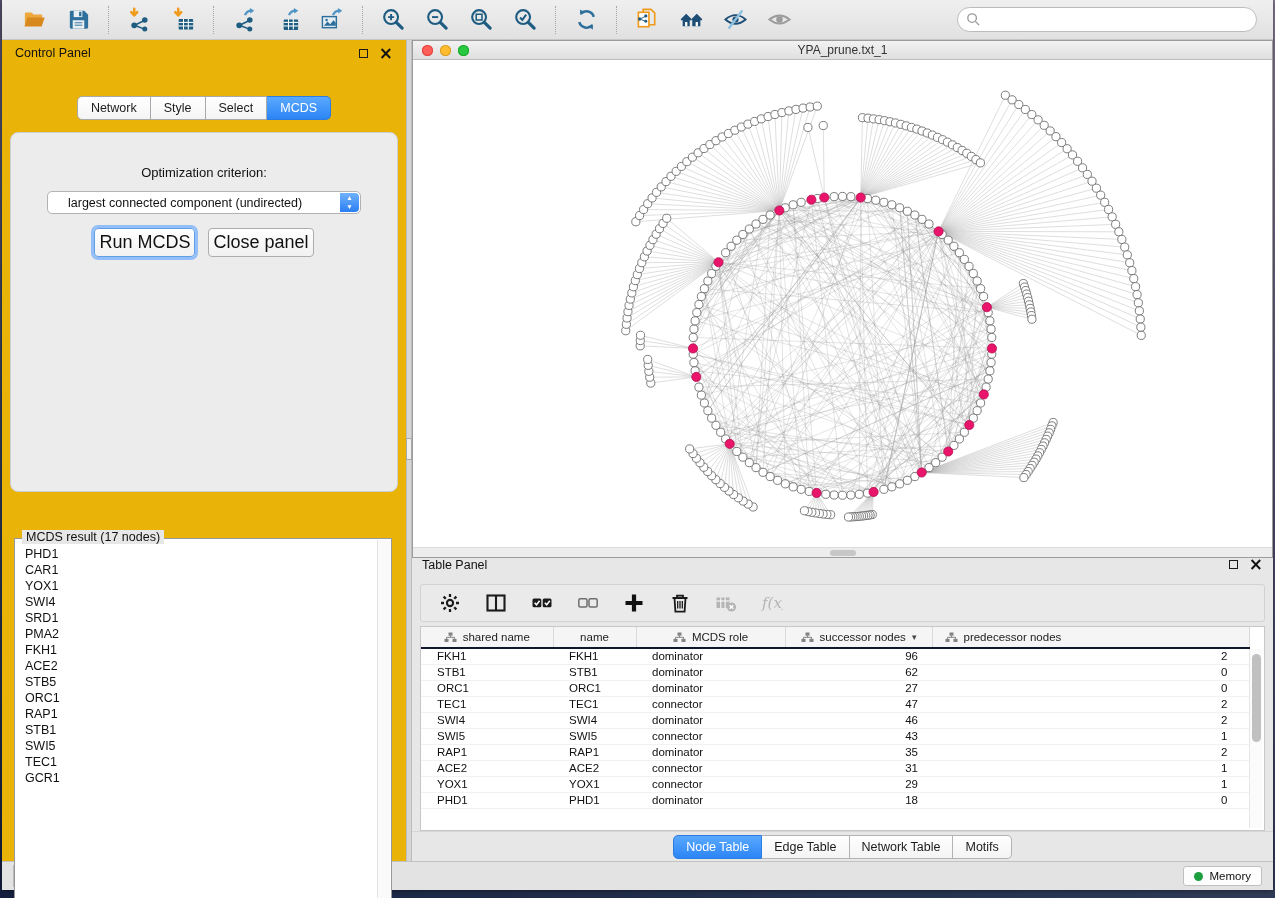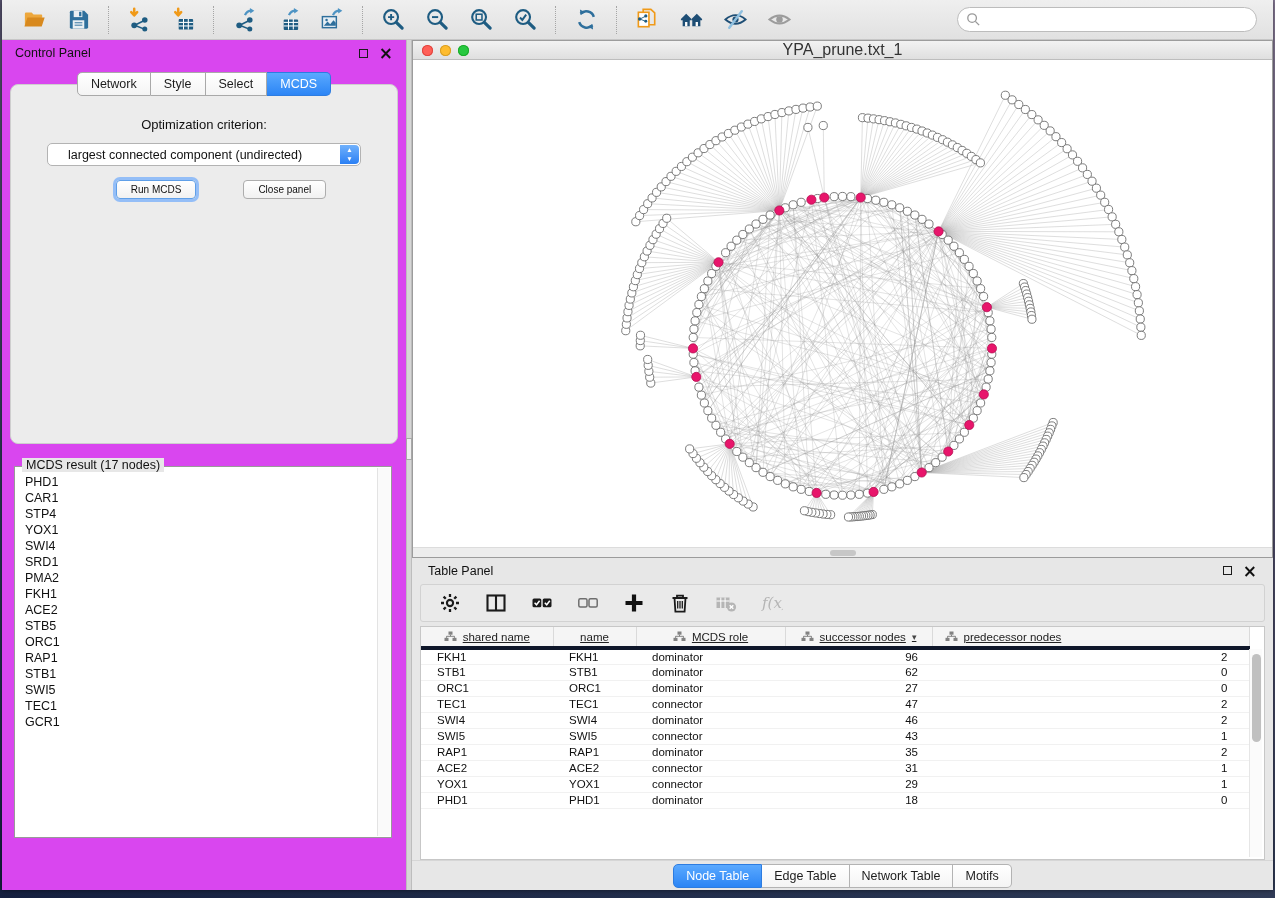--- a/index.html
+++ b/index.html
@@ -23,21 +23,21 @@
   .sep { width:0; height:28px; border-left:1px dotted #a6a6a6; margin:0 8px; }
   .search-wrap { margin-left:auto; position:relative; margin-right:6px; }
   .search-input { width:300px; height:25px; border:1px solid #bcbcbc; border-radius:13px;
     background:#fff; padding:0 10px 0 28px; font-size:12px; outline:none; color:#333;
     font-family:"Liberation Sans",sans-serif; }
   .search-icon { position:absolute; left:9px; top:5px; width:15px; height:15px; }
 
   .main { flex:1; display:flex; min-height:0; }
 
   
-  .control-panel { width:404px; flex:none; background:#d946ef; display:flex; flex-direction:column; }
+  .control-panel { width:404px; flex:none; background:#eab308; display:flex; flex-direction:column;gap:24px; }
   .cp-header { height:26px; flex:none; display:flex; align-items:center; padding:0 13px; }
   .cp-title { font-size:12.5px; color:#111; }
   .win-btns { margin-left:auto; display:flex; gap:11px; align-items:center; }
   .float-btn { width:9px; height:9px; border:1.6px solid #1a1a1a; background:none; padding:0; }
   .close-btn { font-size:17px; font-weight:900; color:#111; line-height:12px; border:none;
     background:none; padding:0; font-family:"DejaVu Sans",sans-serif; }
   .cp-tabs { display:flex; justify-content:center; margin-top:6px; position:relative; z-index:2; }
   .cp-tab { font-size:12.5px; padding:4px 13px; background:linear-gradient(#fff,#f4f4f4);
     border:1px solid #a9a9a9; border-left:none; color:#1c1c1c; font-family:"Liberation Sans",sans-serif; }
   .cp-tab:first-child { border-left:1px solid #a9a9a9; border-radius:5px 0 0 5px; }
@@ -47,22 +47,22 @@
     background:#ececec; height:360px; padding-top:32px; text-align:center; position:relative; z-index:1; flex:none; }
   .opt-label { font-size:13px; color:#111; margin-bottom:11px; }
   .select { margin:0 auto; width:314px; height:23px; background:#fff; border:1px solid #b3b3b3;
     border-radius:5px; display:flex; align-items:center; font-size:12.5px; padding-left:20px;
     position:relative; color:#111; }
   .select-arrows { position:absolute; right:1px; top:1px; bottom:1px; width:19px;
     border-radius:0 4px 4px 0; background:linear-gradient(#70b1fc,#2a7ff4); color:#fff;
     font-size:6.5px; display:flex; flex-direction:column; align-items:center; justify-content:center;
     line-height:1.25; }
   .btn-row { margin-top:14px; display:flex; justify-content:center; gap:13px; }
-  .mac-btn { font-size:10px; background:linear-gradient(#fff,#f1f1f1); border:1px solid #adadad;
-    border-radius:4px; padding:3px 14px; color:#111; font-family:"Liberation Sans",sans-serif;margin-left:34px; }
+  .mac-btn { font-size:18px; background:linear-gradient(#fff,#f1f1f1); border:1px solid #adadad;
+    border-radius:4px; padding:3px 4px; color:#111; font-family:"Liberation Sans",sans-serif; }
   .mac-btn.focused { box-shadow:0 0 0 3px rgba(90,160,255,.6); border-color:#5f9fe8; }
   .result-group { margin:22px 14px 0 12px; height:372px; flex:none; position:relative; }
   .result-box { border:1px solid #999; background:#fff; height:100%; position:relative; }
   .result-legend { position:absolute; top:-8px; left:8px; background:#e7e7e7; padding:0 4px;
     font-size:12.5px; color:#111; z-index:2; }
   .result-list { position:absolute; top:5px; left:1px; right:15px; bottom:1px; overflow:hidden;
     text-align:left; padding:2px 0 0 9px; }
   .result-item { font-size:12.5px; line-height:16px; color:#111; }
   .result-scroll { position:absolute; top:1px; bottom:1px; right:1px; width:13px;
     background:#fafafa; border-left:1px solid #e3e3e3; }
@@ -76,40 +76,40 @@
   .right-col { flex:1; display:flex; flex-direction:column; min-width:0; }
   .network-window { height:518px; flex:none; display:flex; flex-direction:column;
     border:1px solid #9c9c9c; background:#fff; }
   .nw-titlebar { height:19px; flex:none; background:linear-gradient(#f2f2f2,#dfdfdf);
     border-bottom:1px solid #bdbdbd; display:flex; align-items:center; position:relative; }
   .traffic { display:flex; gap:7px; padding-left:9px; z-index:2; }
   .light { width:11px; height:11px; border-radius:50%; border:none; padding:0; }
   .light.red { background:#ff5f57; box-shadow:inset 0 0 0 1px #e0443e; }
   .light.yellow { background:#febc2e; box-shadow:inset 0 0 0 1px #d89e24; }
   .light.green { background:#28c840; box-shadow:inset 0 0 0 1px #1aab29; }
-  .nw-title { position:absolute; left:0; right:0; text-align:center; font-size:16px; color:#333; }
+  .nw-title { position:absolute; left:0; right:0; text-align:center; font-size:12px; color:#333; }
   .nw-canvas { flex:1; position:relative; background:#fff; min-height:0; }
   #net { position:absolute; width:100%; height:100%; }
   .nw-hscroll { height:10px; flex:none; background:#ededed; border-top:1px solid #dcdcdc; position:relative; }
   .nw-hthumb { position:absolute; left:calc(50% - 13px); top:2px; width:26px; height:6px;
     background:#c7c7c7; border-radius:3px; }
 
   
   .table-panel { flex:1; background:#e7e7e7; display:flex; flex-direction:column; min-height:0; }
-  .tp-header { height:25px; flex:none; display:flex; align-items:center; padding:0 16px; }
+  .tp-header { height:25px; flex:none; display:flex; align-items:flex-start; padding:0 10px; }
   .tp-toolbar { margin:1px 8px 4px 8px; height:38px; flex:none; background:#eaeaea;
     border:1px solid #d2d2d2; border-radius:3px; display:flex; align-items:center;
     gap:16px; padding:0 14px; }
   .tp-btn { border:none; background:none; padding:0 4px; display:flex; align-items:center; }
   .tpi { width:22px; height:22px; }
   .tp-table-wrap { margin:0 8px; background:#fff; border:1px solid #c7c7c7; flex:1;
     min-height:0; position:relative; overflow:hidden; }
   table.tbl { width:calc(100% - 14px); border-collapse:collapse; table-layout:fixed; }
-  .tbl th { background:#f5f5f5; border-right:1px solid #dadada; border-bottom:4px solid #0f172a;
-    height:21px; font-weight:normal; font-size:11.5px; color:#222;text-decoration:underline; }
+  .tbl th { background:#f5f5f5; border-right:1px solid #dadada; border-bottom:2px solid #0f172a;
+    height:21px; font-weight:normal; font-size:11.5px; color:#222; }
   .th-inner { display:flex; align-items:center; justify-content:center; gap:6px; }
   .th-inner.left { justify-content:flex-start; padding-left:12px; }
   .sort-chevron { font-size:9px; color:#444; }
   .tbl td { height:16px; font-size:11.5px; color:#111; padding:0 0 0 16px; white-space:nowrap;
     overflow:hidden; border-bottom:1px solid #f1f1f1; }
   .tbl td.num { text-align:right; padding:0 14px 0 0; }
   .tbl td.num2 { text-align:right; padding:0 22px 0 0; }
   .tp-vscroll { position:absolute; top:22px; bottom:2px; right:2px; width:13px;
     background:#fbfbfb; border-left:1px solid #e6e6e6; }
   .tp-vthumb { position:absolute; top:5px; left:2px; width:9px; height:88px;
@@ -365,21 +365,20 @@
           <button class="mac-btn focused">Run MCDS</button>
           <button class="mac-btn">Close panel</button>
         </div>
       </div>
       <div class="result-group">
         <span class="result-legend">MCDS result (17 nodes)</span>
         <div class="result-box">
           <div class="result-list" id="result-list">
               <div class="result-item">PHD1</div>
               <div class="result-item">CAR1</div>
-              <div class="result-item">STP4</div>
               <div class="result-item">YOX1</div>
               <div class="result-item">SWI4</div>
               <div class="result-item">SRD1</div>
               <div class="result-item">PMA2</div>
               <div class="result-item">FKH1</div>
               <div class="result-item">ACE2</div>
               <div class="result-item">STB5</div>
               <div class="result-item">ORC1</div>
               <div class="result-item">RAP1</div>
               <div class="result-item">STB1</div>
@@ -1460,14 +1459,34 @@
             <button class="tp-tab active">Node Table</button>
             <button class="tp-tab">Edge Table</button>
             <button class="tp-tab">Network Table</button>
             <button class="tp-tab">Motifs</button>
           </div>
       </div>
 
     </div>
   </div>
 
+  <div class="statusbar">
+    <button class="sb-left-btn">
+      <span class="ic">
+        <svg width="18" height="16" viewBox="0 0 18 16">
+            <g fill="#1c1c1c">
+              <rect x="1" y="2" width="2.6" height="2.6"></rect>
+              <rect x="1" y="6.7" width="2.6" height="2.6"></rect>
+              <rect x="1" y="11.4" width="2.6" height="2.6"></rect>
+              <rect x="5.5" y="2.3" width="11.5" height="2"></rect>
+              <rect x="5.5" y="7" width="11.5" height="2"></rect>
+              <rect x="5.5" y="11.7" width="11.5" height="2"></rect>
+            </g>
+          </svg>
+      </span>
+    </button>
+    <button class="memory-btn">
+      <span class="mem-dot"></span>
+      <span>Memory</span>
+    </button>
+  </div>
 
 </div>
 
 </body></html>

